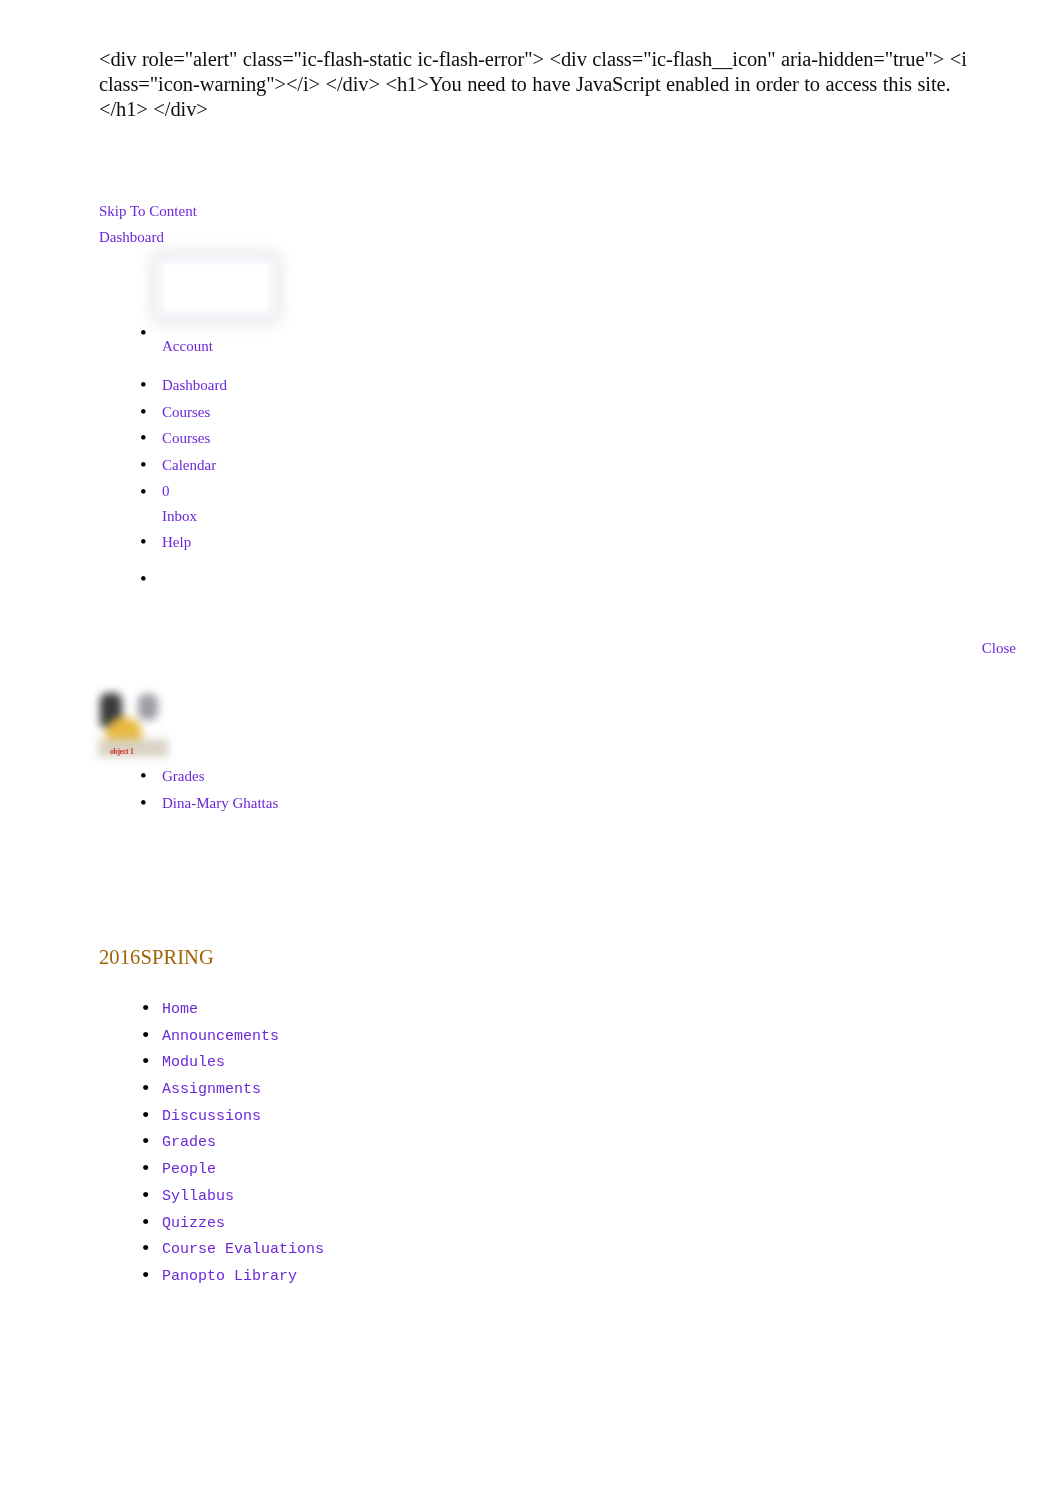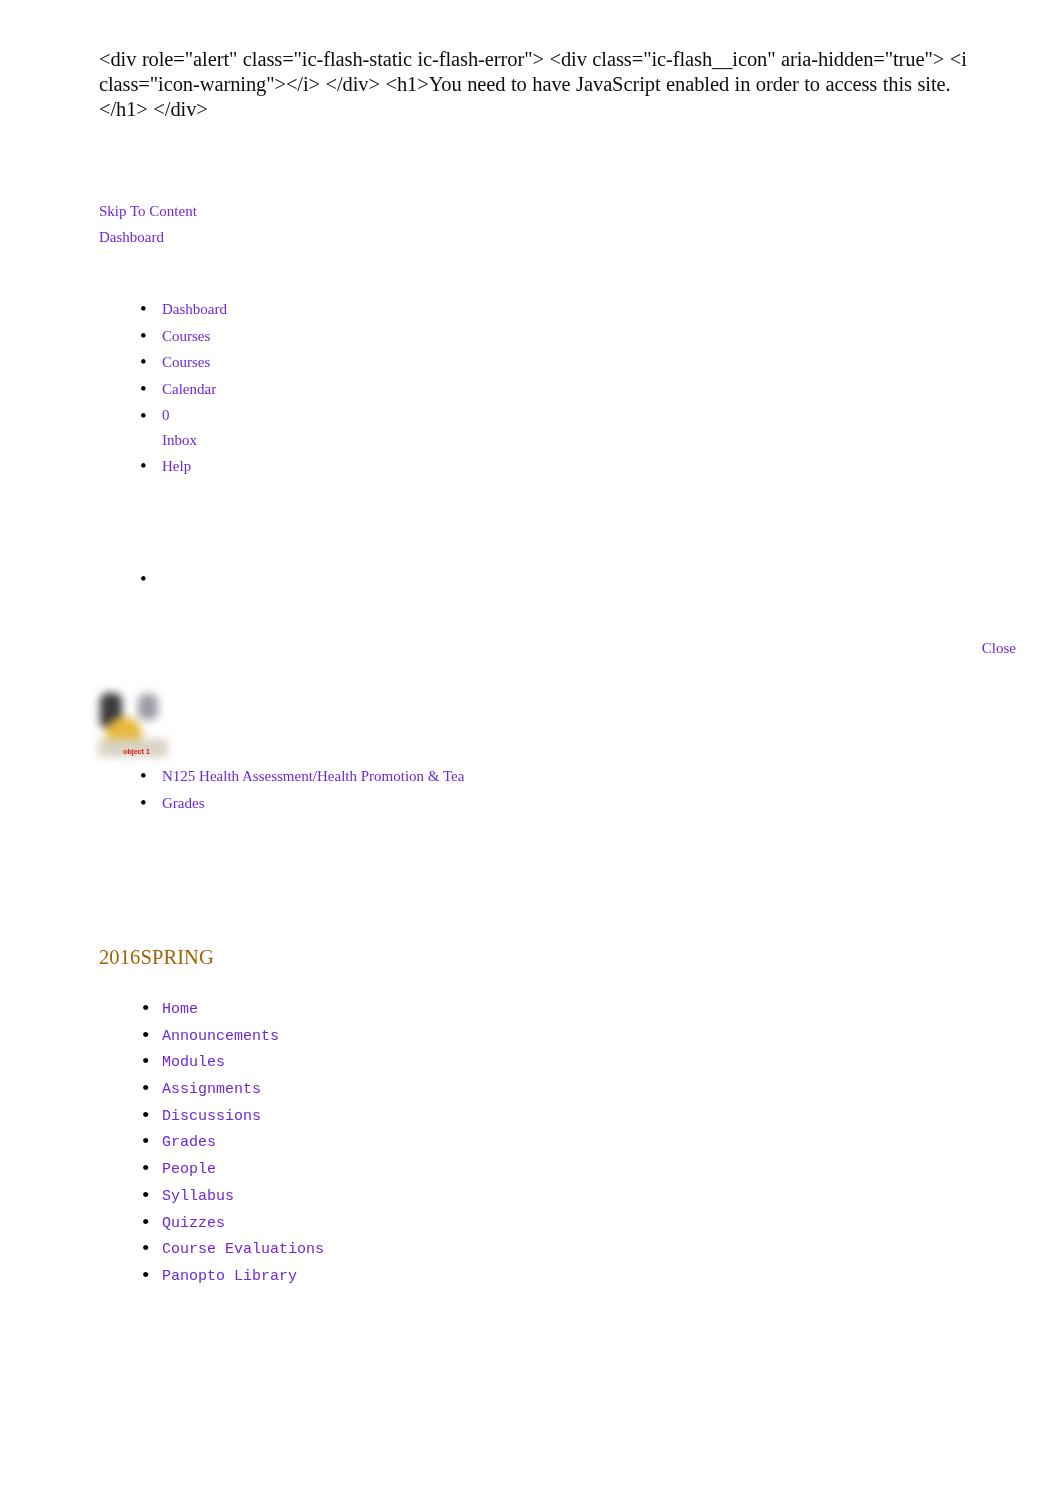--- a/index.html
+++ b/index.html
@@ -155,26 +155,26 @@
     border-radius: 50% 50% 45% 45%;
   }
   .thumb-img .b4 {
     position: absolute;
     left: 0; top: 48px;
     width: 70px; height: 18px;
     background: #d9d3c5;
   }
   .thumb-caption {
     position: absolute;
-    left: 25px;
+    left: 12px;
     top: 56px;
     font-size: 7.5px;
     font-weight: bold;
     color: #d42a1c;
-    font-family: Liberation Sans, sans-serif;
+    font-family: Liberation Serif, serif;
     letter-spacing: -0.2px;
     text-align: right;
   }
 
   
   #breadcrumb-list {
     left: 138px;
     top: 763px;
   }
   #breadcrumb-list > li { min-height: 26.7px; }
@@ -202,20 +202,24 @@
 <body>
 
 <div class="noscript-block">&lt;div role="alert" class="ic-flash-static ic-flash-error"&gt; &lt;div class="ic-flash__icon" aria-hidden="true"&gt; &lt;i class="icon-warning"&gt;&lt;/i&gt; &lt;/div&gt; &lt;h1&gt;You need to have JavaScript enabled in order to access this site.&lt;/h1&gt; &lt;/div&gt;</div>
 
 <div class="skip-block">
   <a class="lnk" href="#">Skip To Content</a>
   <a class="lnk" href="#">Dashboard</a>
 </div>
 
 <ul class="plainlist" id="global-nav">
+  <li class="bulleted account-item">
+    <span class="avatar-ghost"></span>
+    <a class="lnk account-label" href="#">Account</a>
+  </li>
   <li class="bulleted">
     <a class="lnk" href="#">Dashboard</a>
   </li>
   <li class="bulleted">
     <a class="lnk" href="#">Courses</a>
   </li>
   <li class="bulleted">
     <a class="lnk" href="#">Courses</a>
   </li>
   <li class="bulleted">
@@ -241,25 +245,25 @@
     <span class="b1"></span>
     <span class="b2"></span>
     <span class="b3"></span>
     <span class="b4"></span>
   </div>
   <div class="thumb-caption">object 1</div>
 </div>
 
 <ul class="plainlist" id="breadcrumb-list">
   <li class="bulleted">
-    <a class="lnk" href="#">N125 Health Assessment/Health Promotion &amp; Tea</a>
-  </li>
-  <li class="bulleted">
     <a class="lnk" href="#">Grades</a>
   </li>
+  <li class="bulleted">
+    <a class="lnk" href="#">Dina-Mary Ghattas</a>
+  </li>
 </ul>
 
 <div id="term-heading">2016SPRING</div>
 
 <ul class="plainlist" id="course-nav">
   <li class="bulleted">
     <a class="lnk" href="#">Home</a>
   </li>
   <li class="bulleted">
     <a class="lnk" href="#">Announcements</a>

